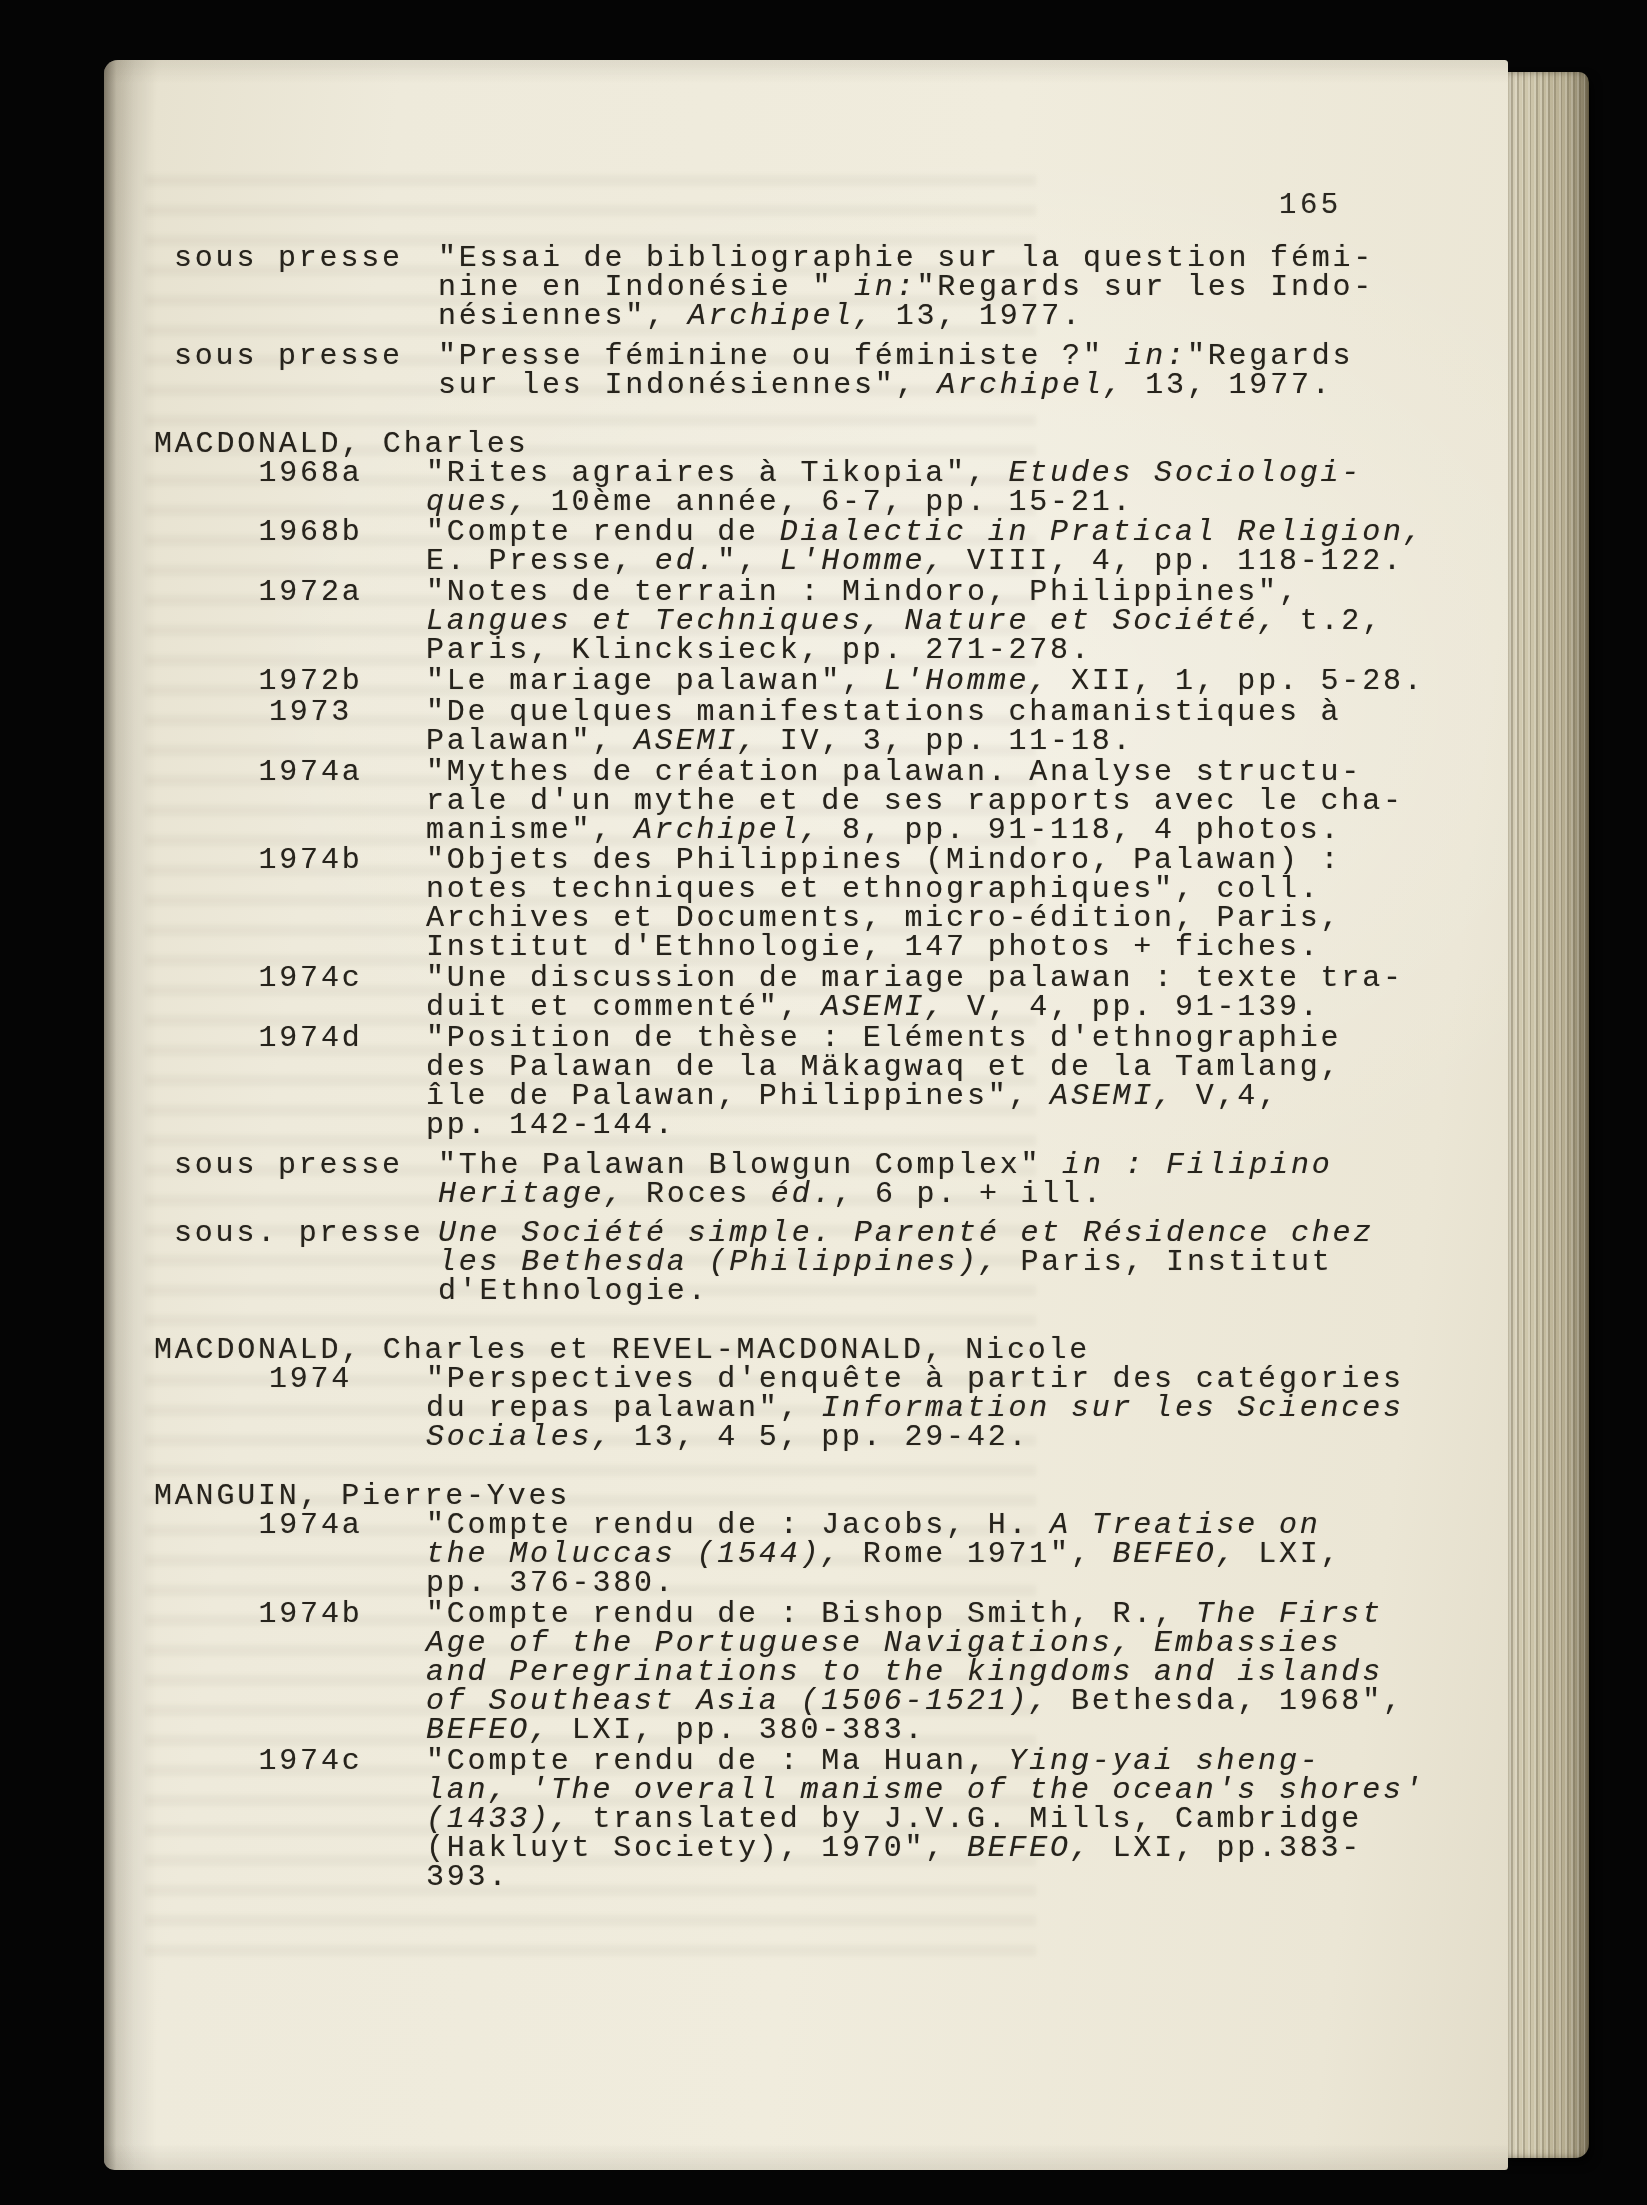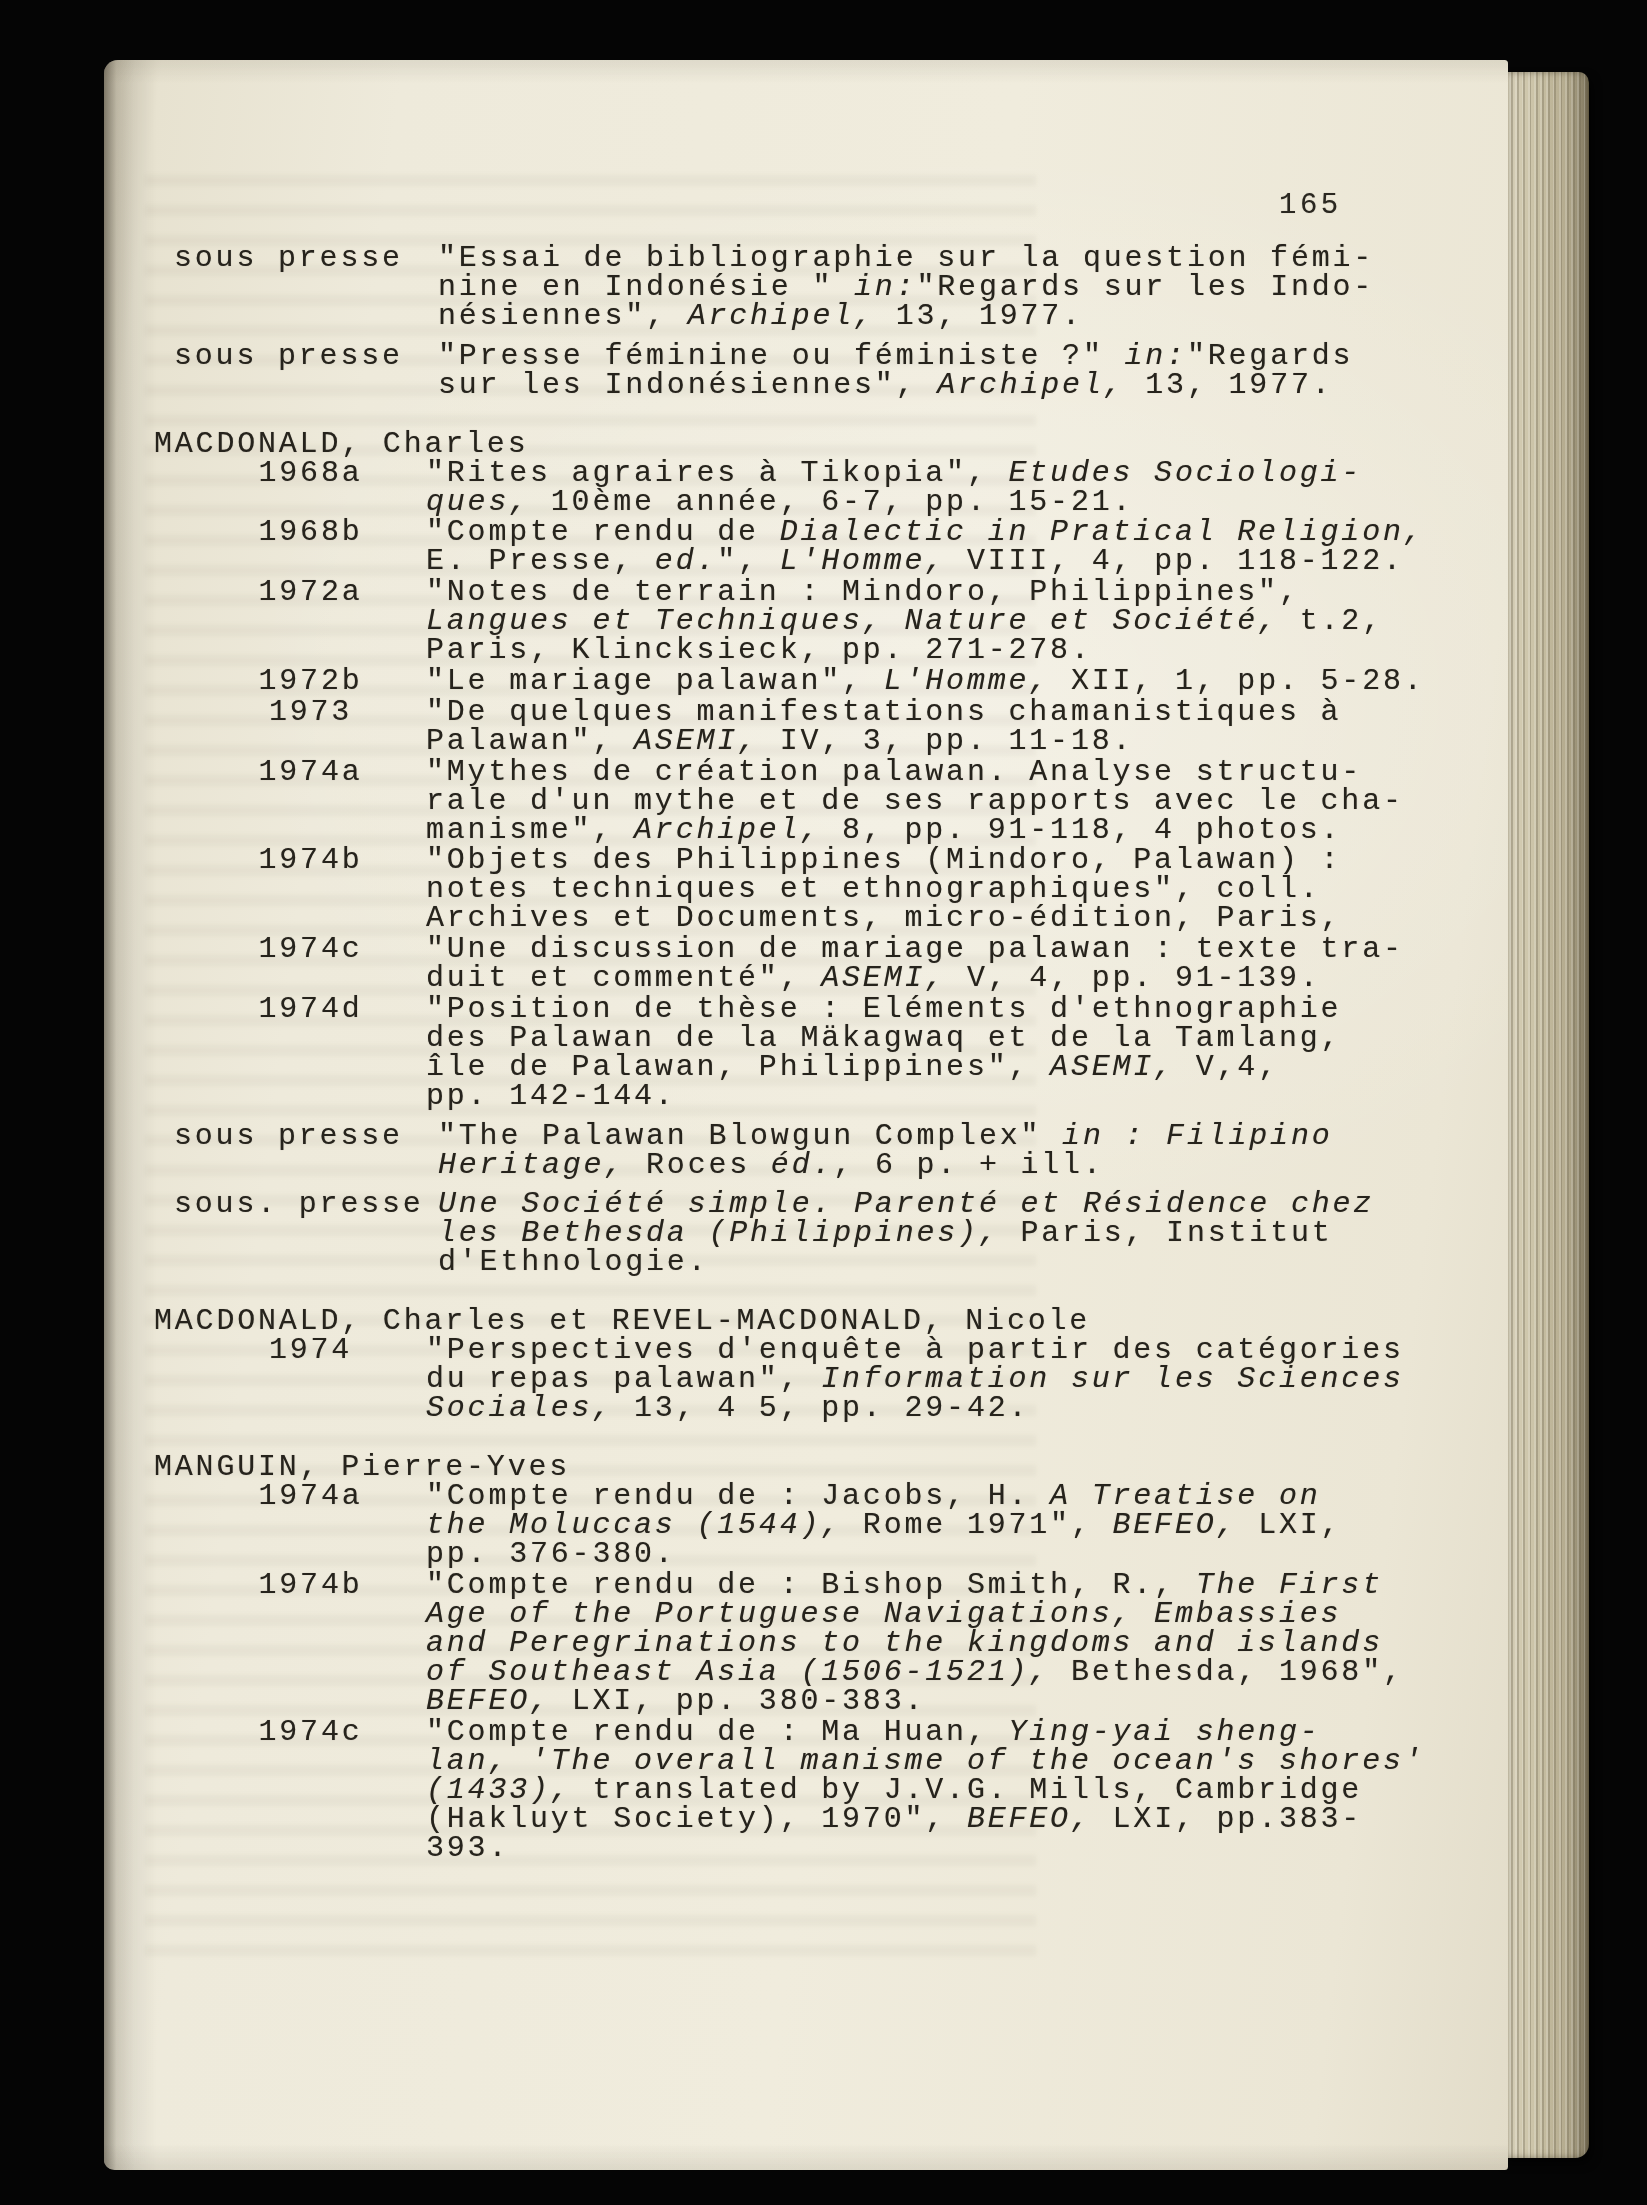--- a/index.html
+++ b/index.html
@@ -149,20 +149,21 @@
               <div class="line"><span class="rm">rale d'un mythe et de ses rapports avec le cha-</span></div>
               <div class="line"><span class="rm">manisme", </span><span class="it">Archipel,</span><span class="rm"> 8, pp. 91-118, 4 photos.</span></div>
             </div>
           </div>
           <div class="entry">
             <div class="label year">1974b</div>
             <div class="text">
               <div class="line"><span class="rm">"Objets des Philippines (Mindoro, Palawan) :</span></div>
               <div class="line"><span class="rm">notes techniques et ethnographiques", coll.</span></div>
               <div class="line"><span class="rm">Archives et Documents, micro-édition, Paris,</span></div>
+              <div class="line"><span class="rm">Institut d'Ethnologie, 147 photos + fiches.</span></div>
             </div>
           </div>
           <div class="entry">
             <div class="label year">1974c</div>
             <div class="text">
               <div class="line"><span class="rm">"Une discussion de mariage palawan : texte tra-</span></div>
               <div class="line"><span class="rm">duit et commenté", </span><span class="it">ASEMI,</span><span class="rm"> V, 4, pp. 91-139.</span></div>
             </div>
           </div>
           <div class="entry">

